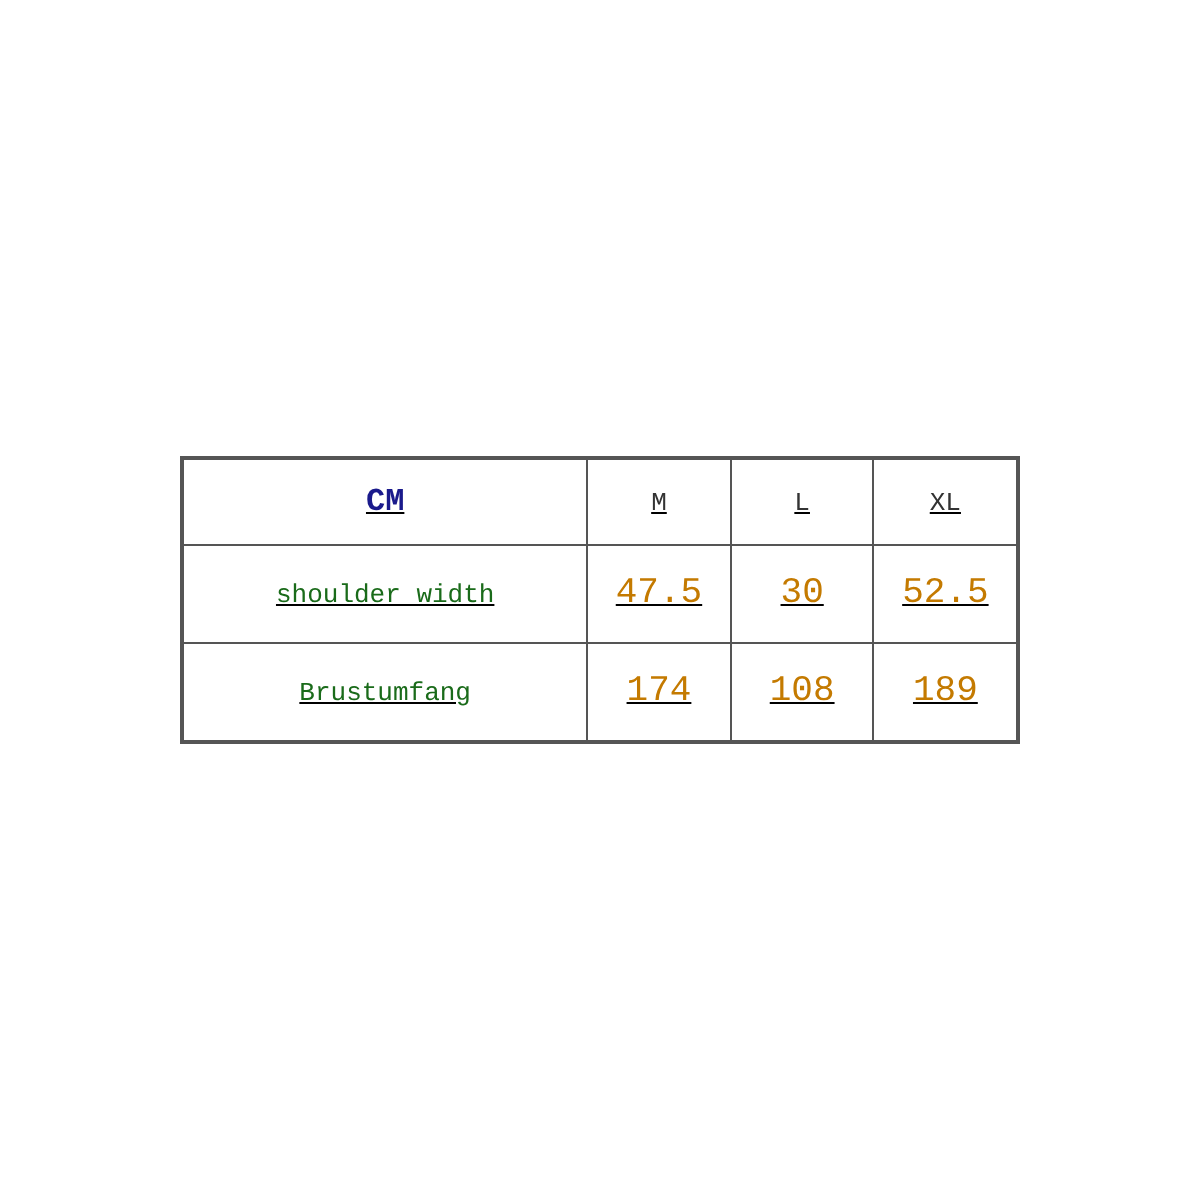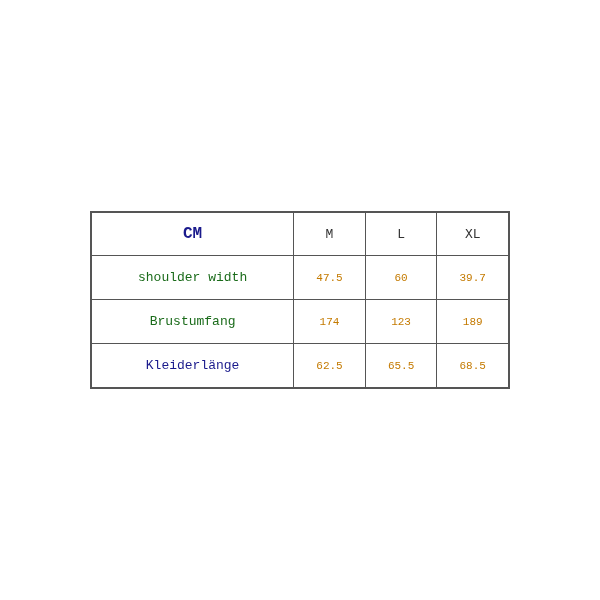--- a/index.html
+++ b/index.html
@@ -14,20 +14,21 @@
       background-color: #ffffff;
       display: flex;
       align-items: center;
       justify-content: center;
       font-family: 'Courier New', Courier, monospace;
     }
 
     .table-container {
       border: 1.5px solid #555;
       width: 420px;
+      text-decoration: underline;
     }
 
     table {
       width: 100%;
       border-collapse: collapse;
     }
 
     thead tr th {
       border: 1px solid #555;
       padding: 12px 8px;
@@ -62,21 +63,21 @@
       font-size: 13px;
     }
 
     .row-label {
       color: #1a6b1a;
       font-size: 13px;
     }
 
     .row-value {
       color: #c47a00;
-      font-size: 11px;
+      font-size: 18px;
     }
 
     .row-label-blue {
       color: #1a1a8c;
       font-size: 13px;
     }
   </style>
 </head>
 <body>
 
@@ -87,30 +88,24 @@
         <th class="col-label header-cm">CM</th>
         <th class="col-size header-size">M</th>
         <th class="col-size header-size">L</th>
         <th class="col-size header-size">XL</th>
       </tr>
     </thead>
     <tbody>
       <tr>
         <td class="col-label row-label">shoulder width</td>
         <td class="col-size row-value">47.5</td>
-        <td class="col-size row-value">60</td>
-        <td class="col-size row-value">39.7</td>
+        <td class="col-size row-value">30</td>
+        <td class="col-size row-value">52.5</td>
       </tr>
       <tr>
         <td class="col-label row-label">Brustumfang</td>
         <td class="col-size row-value">174</td>
-        <td class="col-size row-value">123</td>
+        <td class="col-size row-value">108</td>
         <td class="col-size row-value">189</td>
-      </tr>
-      <tr>
-        <td class="col-label row-label-blue">Kleiderlänge</td>
-        <td class="col-size row-value">62.5</td>
-        <td class="col-size row-value">65.5</td>
-        <td class="col-size row-value">68.5</td>
       </tr>
     </tbody>
   </table>
 </div>
 
 </body></html>

